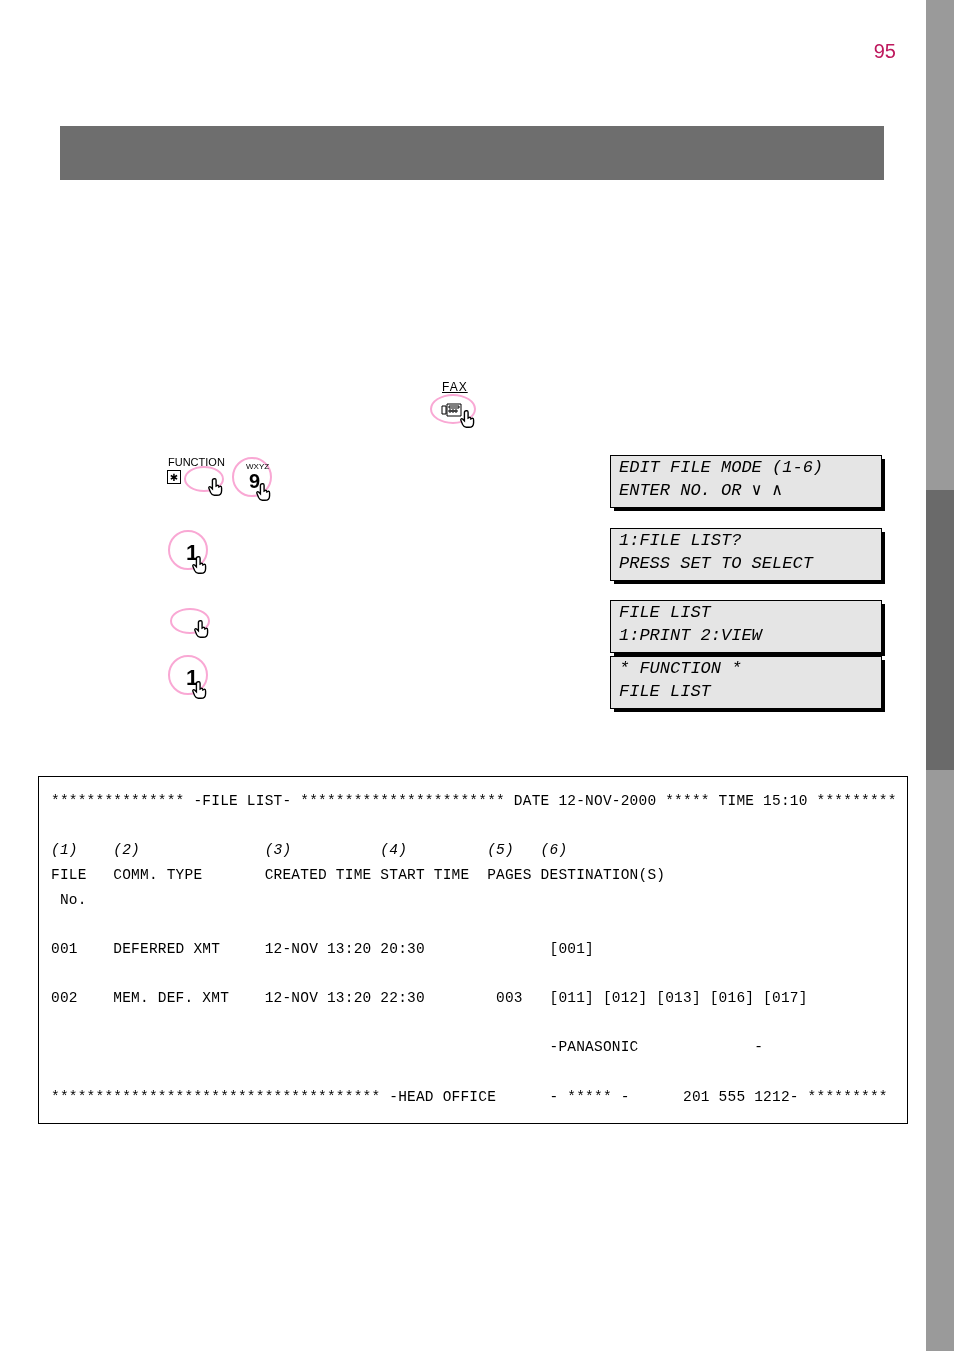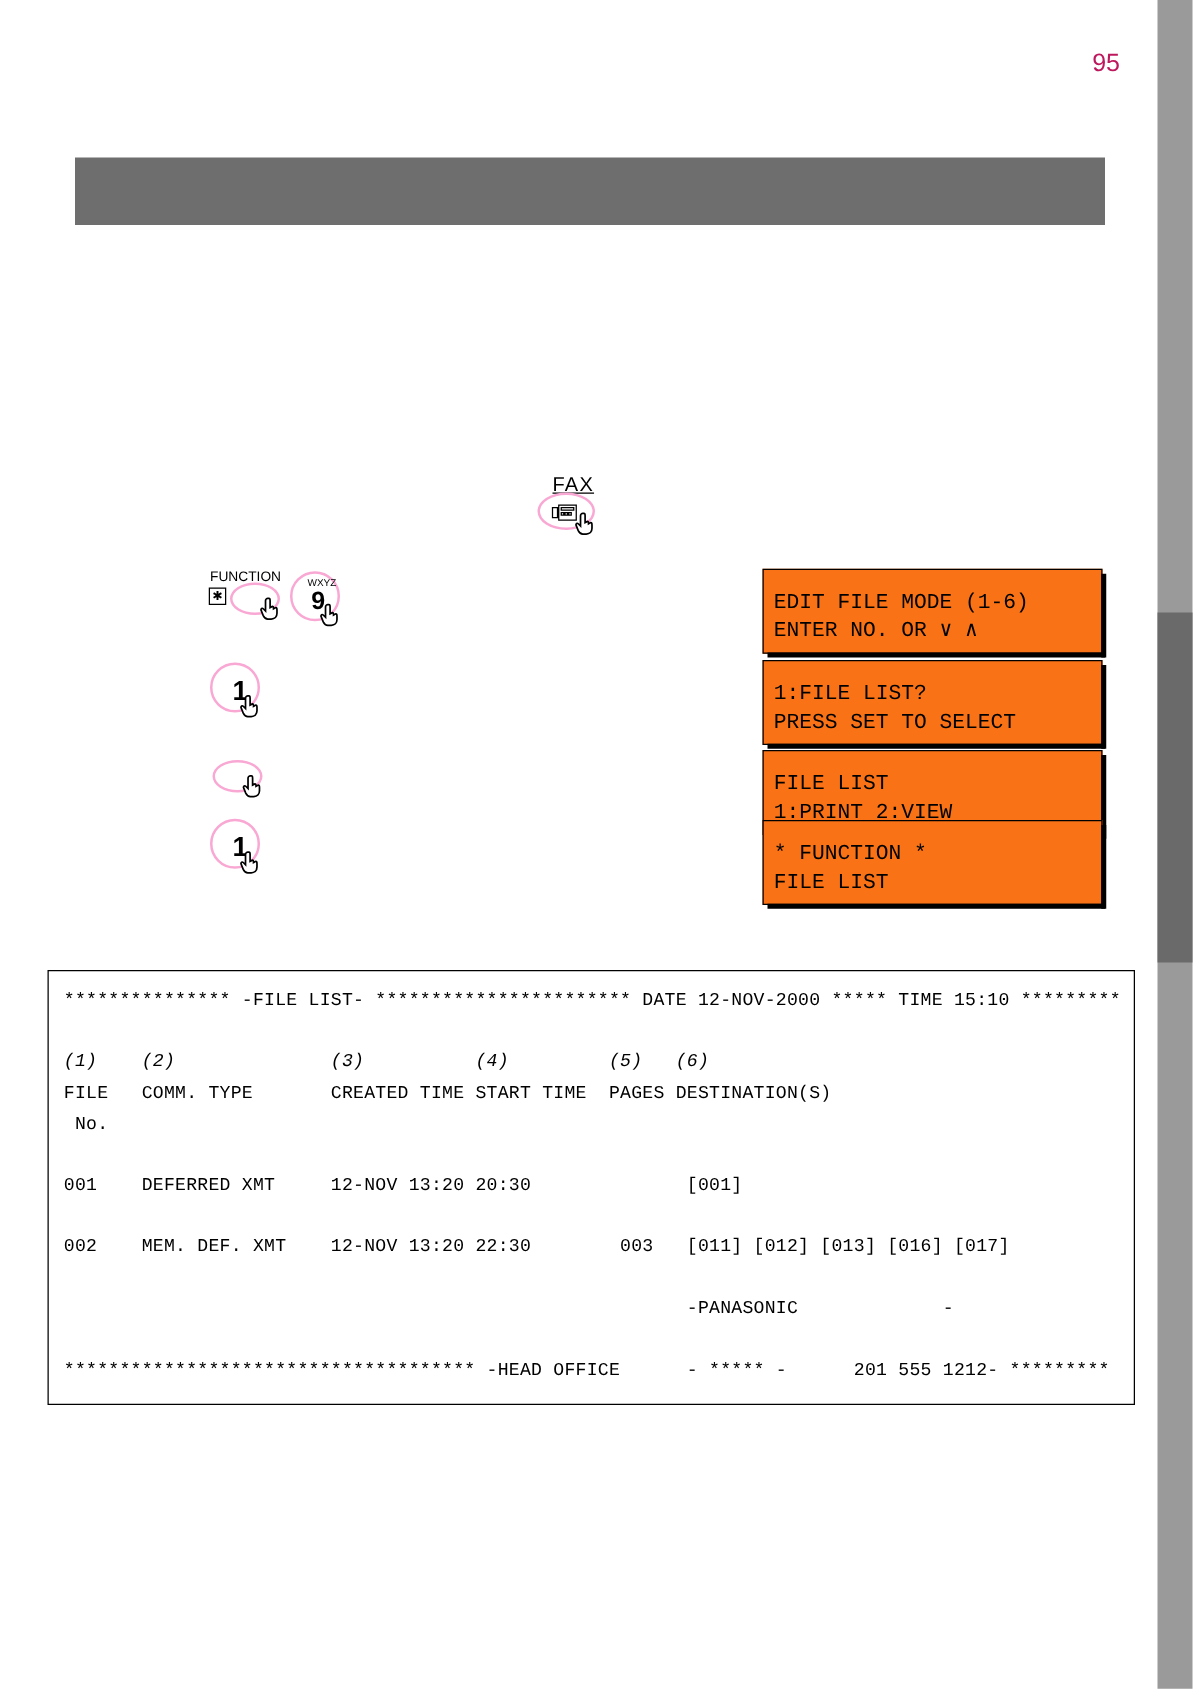--- a/index.html
+++ b/index.html
@@ -40,21 +40,21 @@
     right: 58px;
     top: 40px;
     font-size: 20px;
     color: #be185d;
   }
   
   .fax-label {
     position: absolute;
     left: 442px;
     top: 380px;
-    font-size: 16px;
+    font-size: 12px;
     text-decoration: underline;
     letter-spacing: 1px;
   }
   .oval-btn {
     position: absolute;
     border: 2px solid #f9a8d4;
     border-radius: 50%;
     background: #fff;
   }
   .fax-btn {
@@ -134,23 +134,24 @@
   }
   
   .lcd {
     position: absolute;
     left: 610px;
     width: 272px;
     border: 1.5px solid #000;
     font-family: "Courier New", monospace;
     font-size: 17px;
     line-height: 1.35;
-    padding: 16px 8px 4px 8px;
+    padding: 1px 8px 4px 8px;
     white-space: pre;
-    background: #f97316;
+    background: #e5e5e5;
+    font-style: italic;
   }
   .lcd::after {
     content: "";
     position: absolute;
     left: 3px; right: -3px;
     bottom: -4px;
     height: 4px;
     background: #000;
   }
   .lcd::before {

